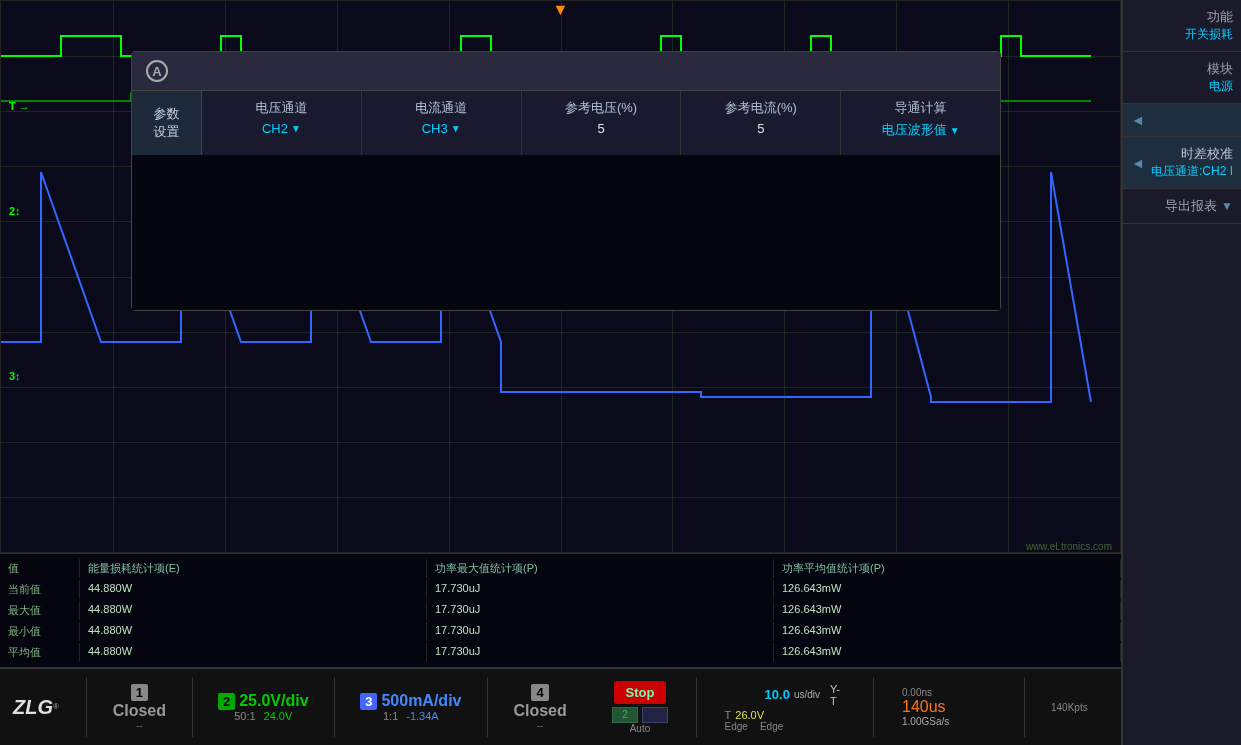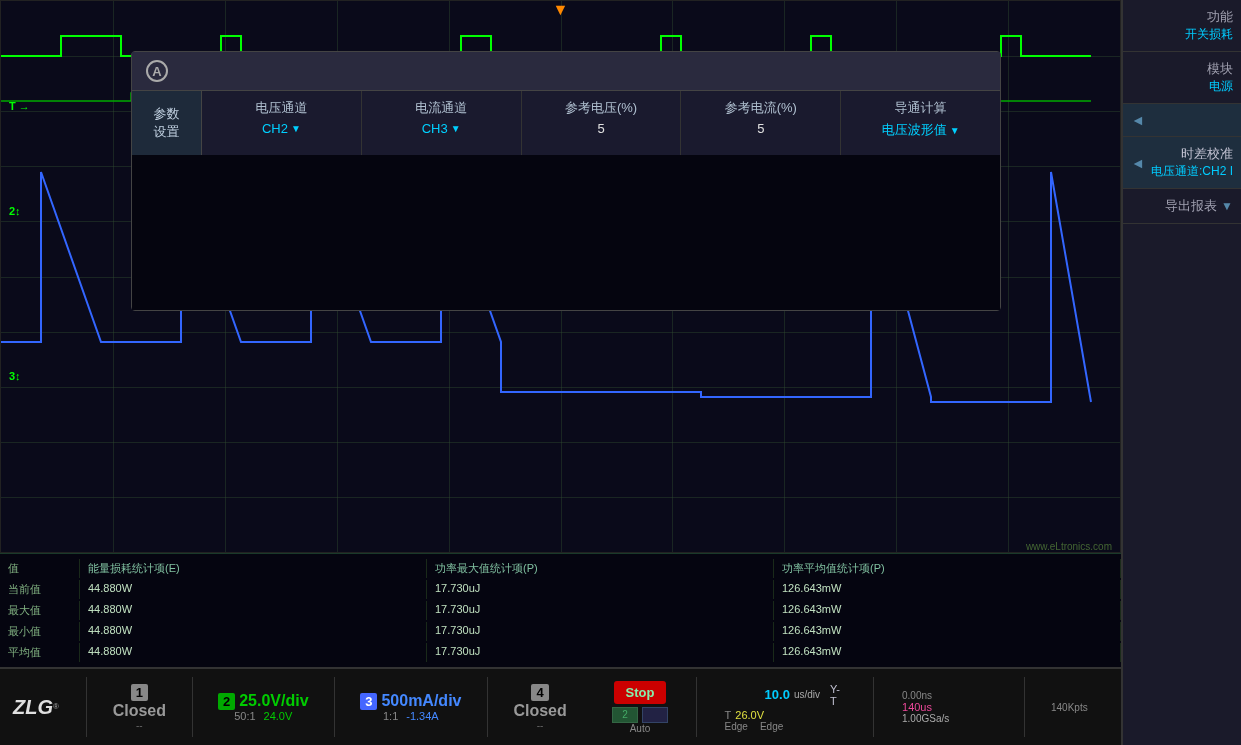--- a/index.html
+++ b/index.html
@@ -414,22 +414,22 @@
       min-width: 110px;
     }
 
     .trig-row {
       display: flex;
       gap: 6px;
       align-items: center;
     }
 
     .trig-value {
-      color: #ec4899;
-      font-size: 11px;
+      color: #f97316;
+      font-size: 16px;
     }
 
     
     .trig-indicator {
       position: absolute;
       top: 0;
       left: 50%;
       transform: translateX(-50%);
       color: #ff8800;
       font-size: 16px;

